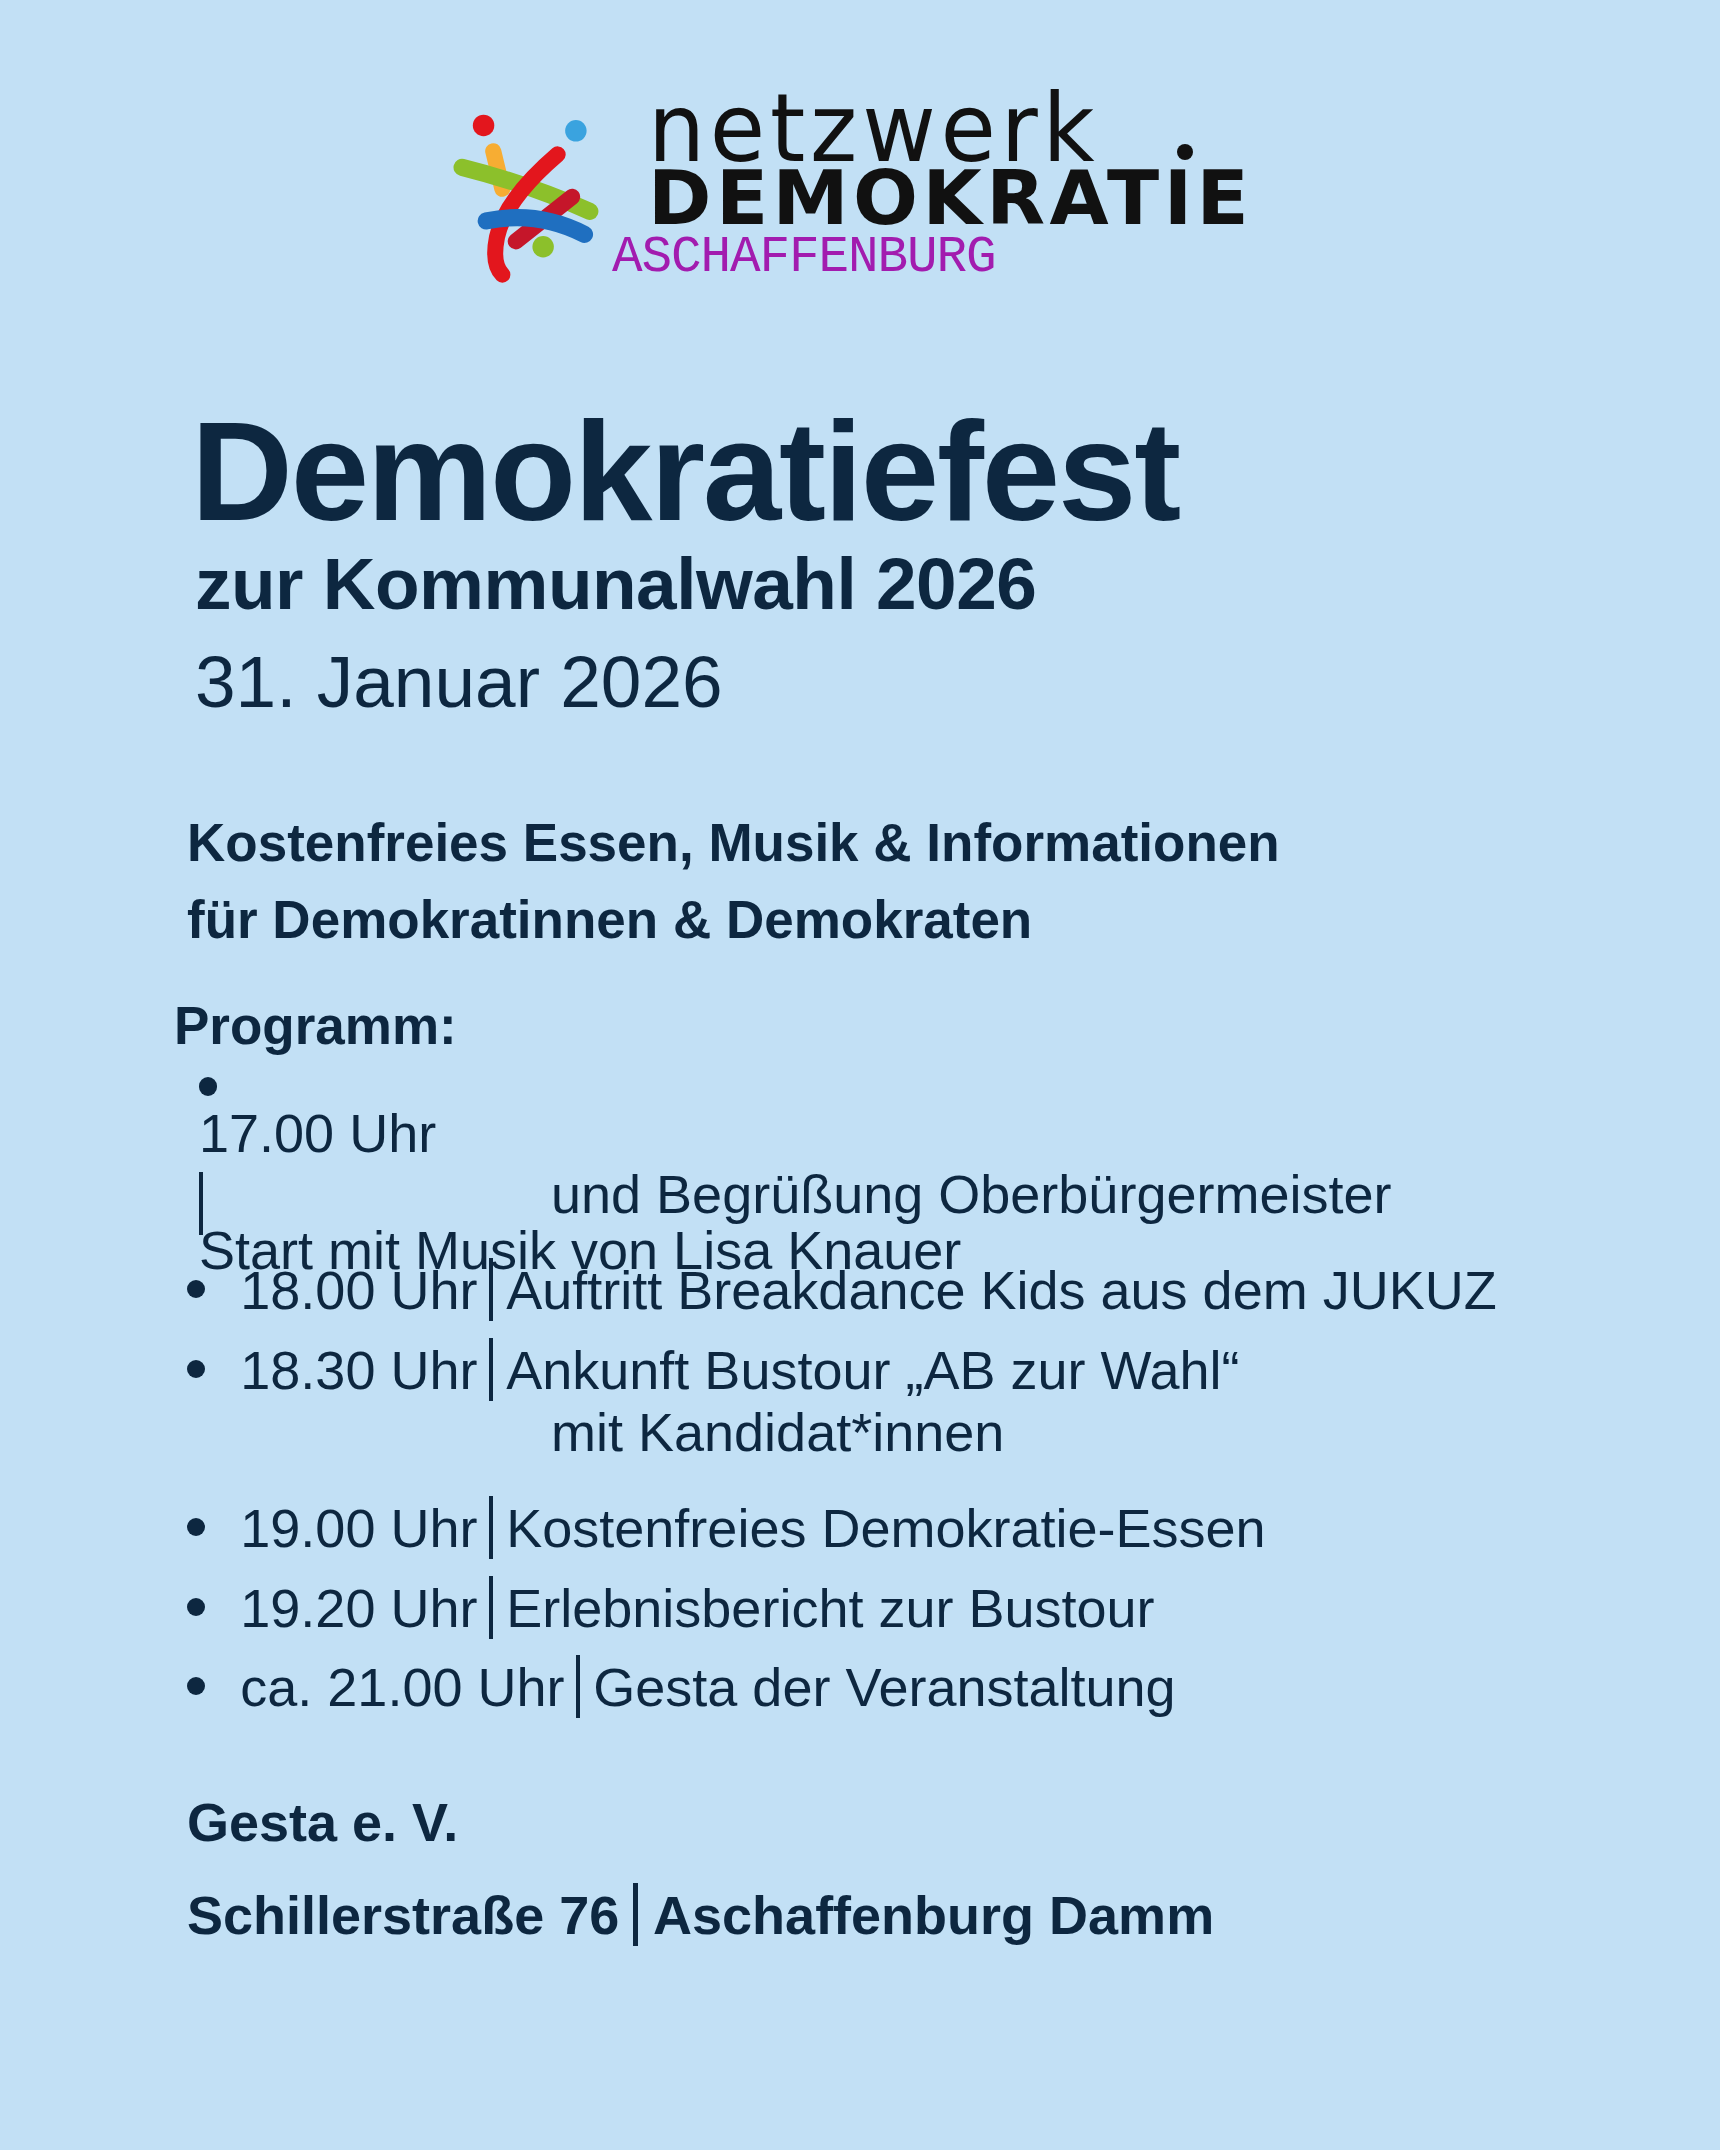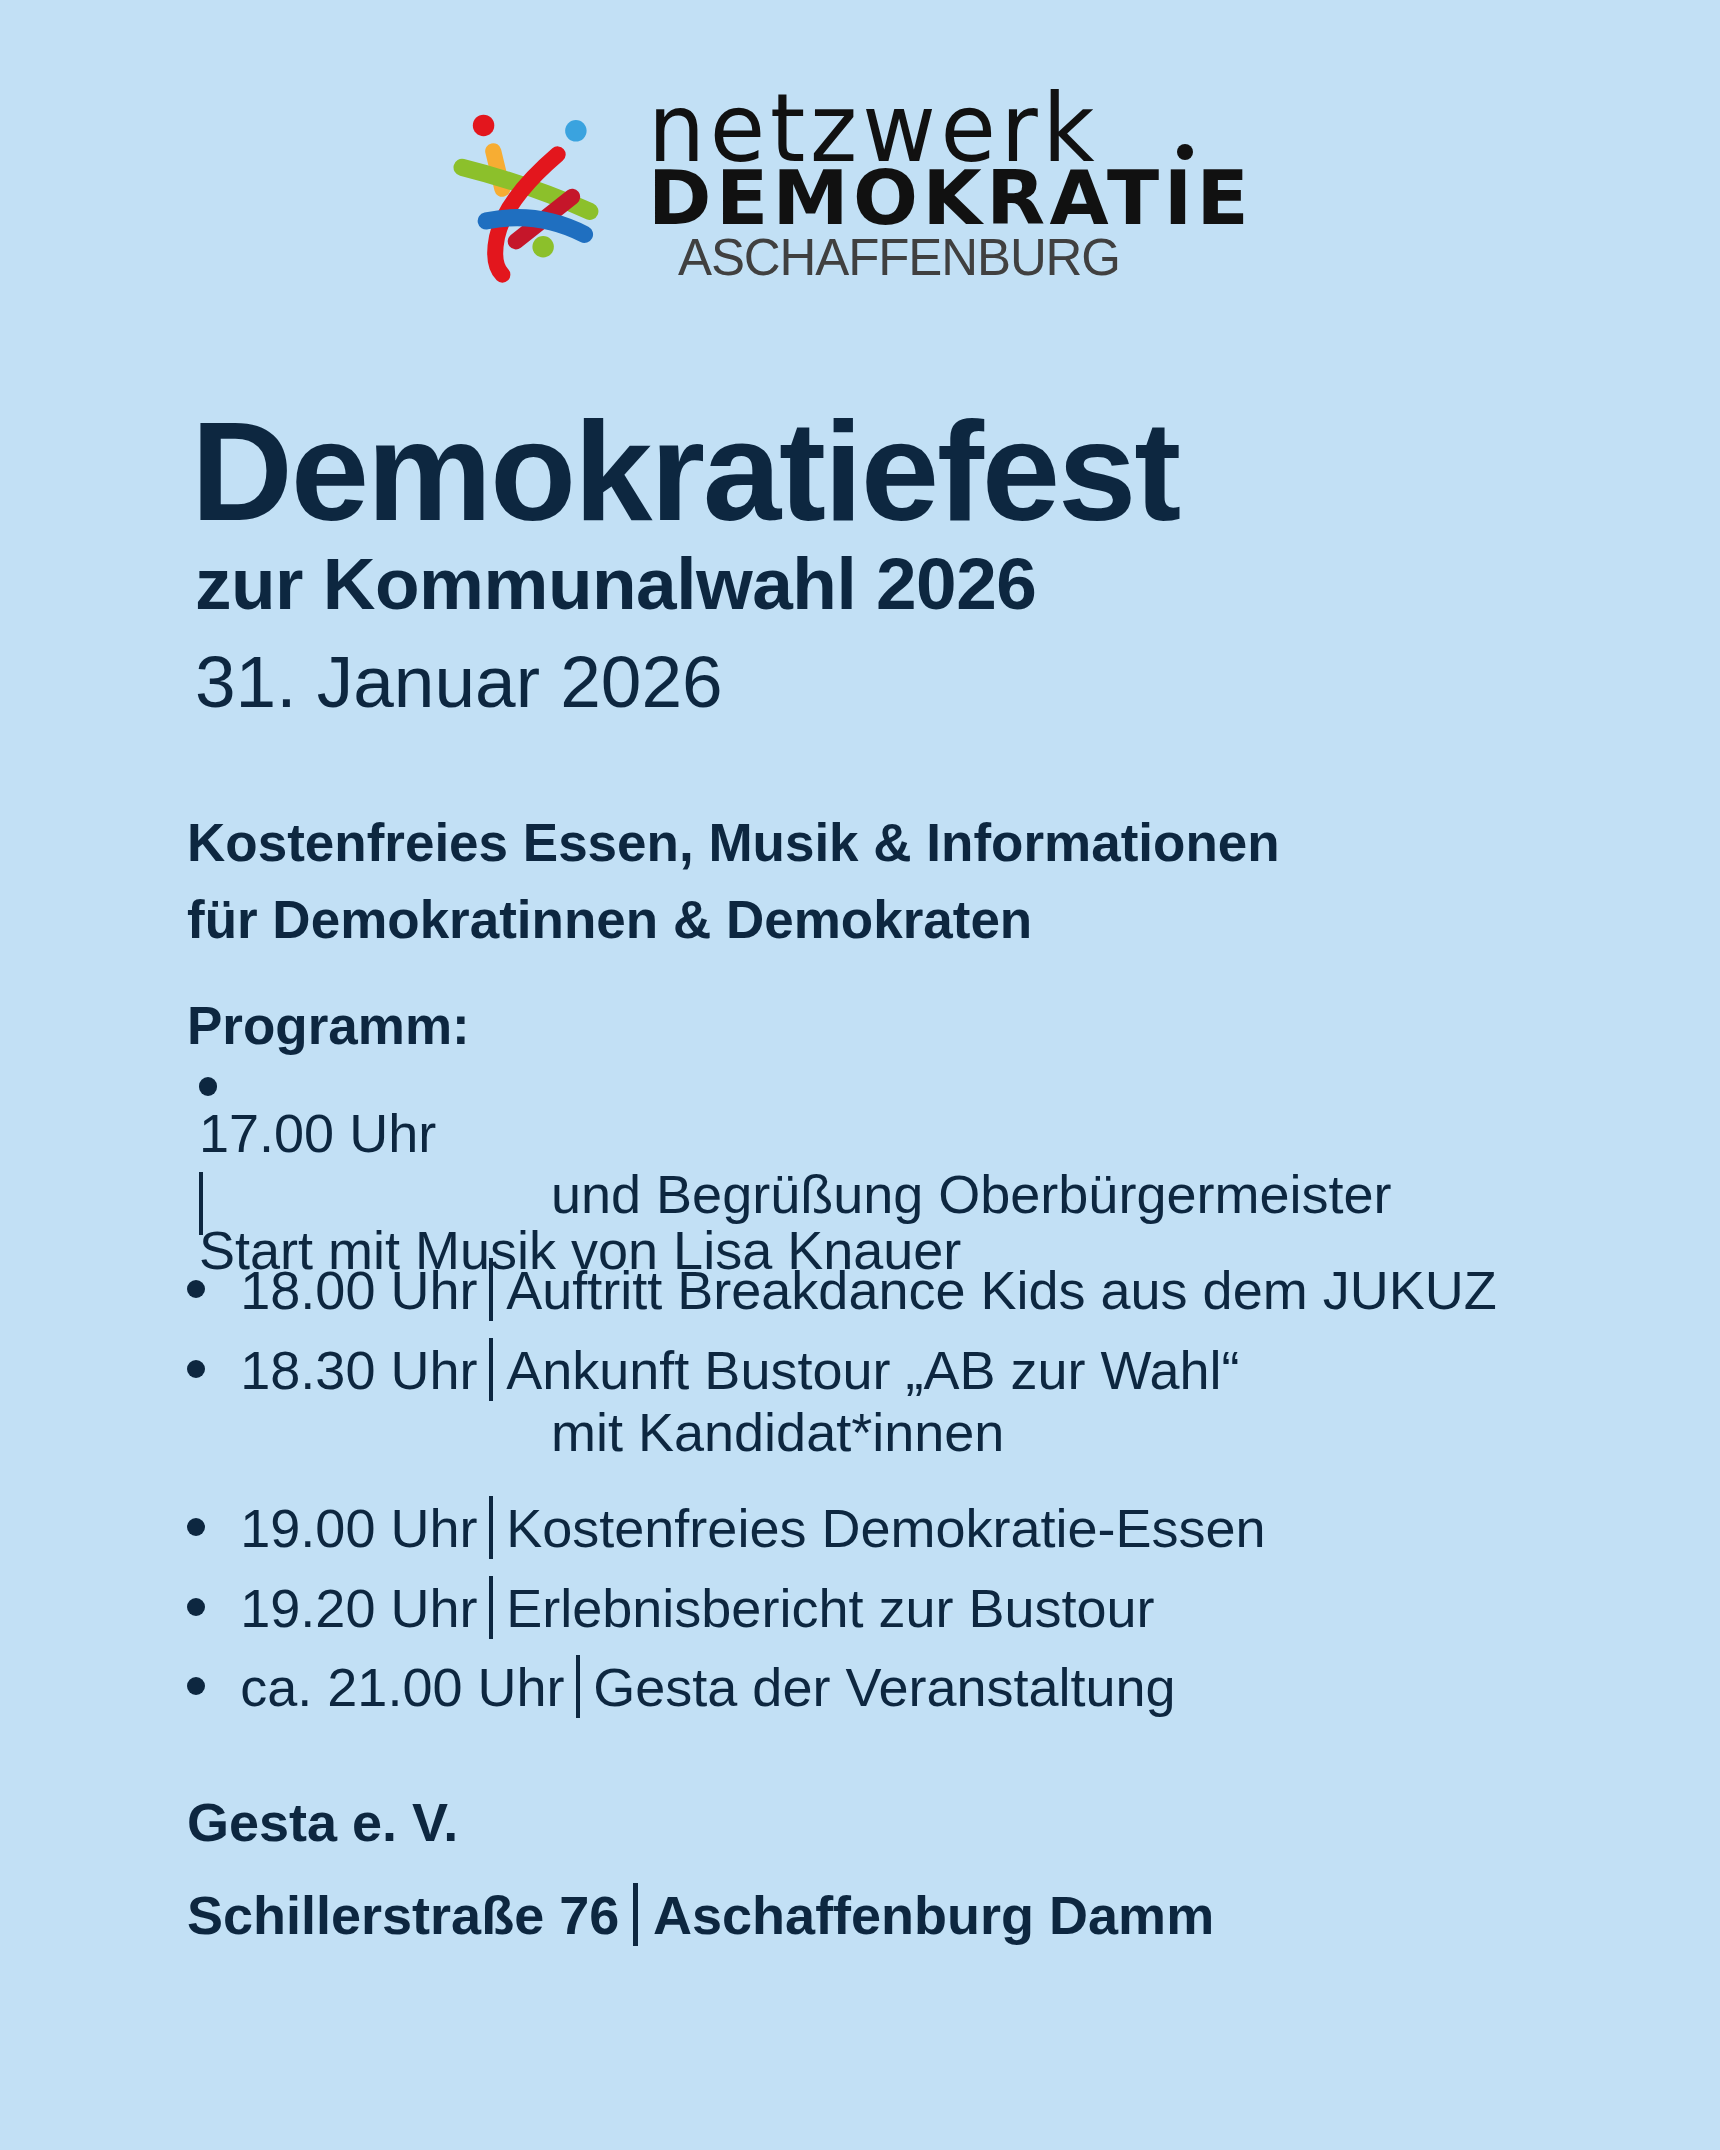--- a/index.html
+++ b/index.html
@@ -21,23 +21,23 @@
     transform: scaleY(1.05); transform-origin: left top;
   }
   .logo-dot { left: 1177px; top: 144px; width: 16px; height: 16px; border-radius: 50%; background: #111; }
   .logo-demokratie {
     left: 648px; top: 161px; font-size: 75px; font-weight: 700;
     letter-spacing: 4.3px; color: #111; line-height: 1;
     font-family: "DejaVu Sans", sans-serif;
     transform: scaleX(1.02); transform-origin: left top;
   }
   .logo-aschaffenburg {
-    left: 678px; top: 232px; font-size: 51px; font-weight: 400;
-    letter-spacing: -1.1px; color: #404040; line-height: 1;
-    font-family: Liberation Sans, sans-serif;
+    left: 612px; top: 232px; font-size: 51px; font-weight: 400;
+    letter-spacing: -1.1px; color: #a21caf; line-height: 1;
+    font-family: Liberation Mono, monospace;
   }
 
   
   .title {
     left: 191px; top: 401px; font-size: 141px; font-weight: 700;
     letter-spacing: -2.2px; line-height: 1;
   }
   .subtitle {
     left: 195px; top: 547px; font-size: 73px; font-weight: 700;
     letter-spacing: -0.5px; line-height: 1;
@@ -45,21 +45,21 @@
   .date {
     left: 195px; top: 645px; font-size: 73px; font-weight: 400;
     line-height: 1;
   }
 
   .tagline {
     left: 187px; font-size: 53px; font-weight: 700; line-height: 1;
     letter-spacing: 0px;
   }
   .programm-label {
-    left: 187px; top: 999px; font-size: 53px; font-weight: 700; line-height: 1;
+    left: 174px; top: 999px; font-size: 53px; font-weight: 700; line-height: 1;
   }
 
   
   .prog-row { left: 187px; font-size: 54px; font-weight: 400; line-height: 1; display: flex; align-items: baseline; }
   .bullet { display: inline-block; width: 18.3px; height: 18.3px; border-radius: 50%; background: #0d2740; margin-right: 35px; position: relative; top: -10.8px; }
   .time { }
   .pipe { display: inline-block; width: 3.8px; height: 63px; background: #0d2740; margin: 0 13px 0 12px; position: relative; top: 12px; }
   .cont { font-size: 54px; font-weight: 400; line-height: 1; }
 
   .venue { left: 187px; font-size: 54px; font-weight: 700; line-height: 1; display: flex; align-items: baseline; }

